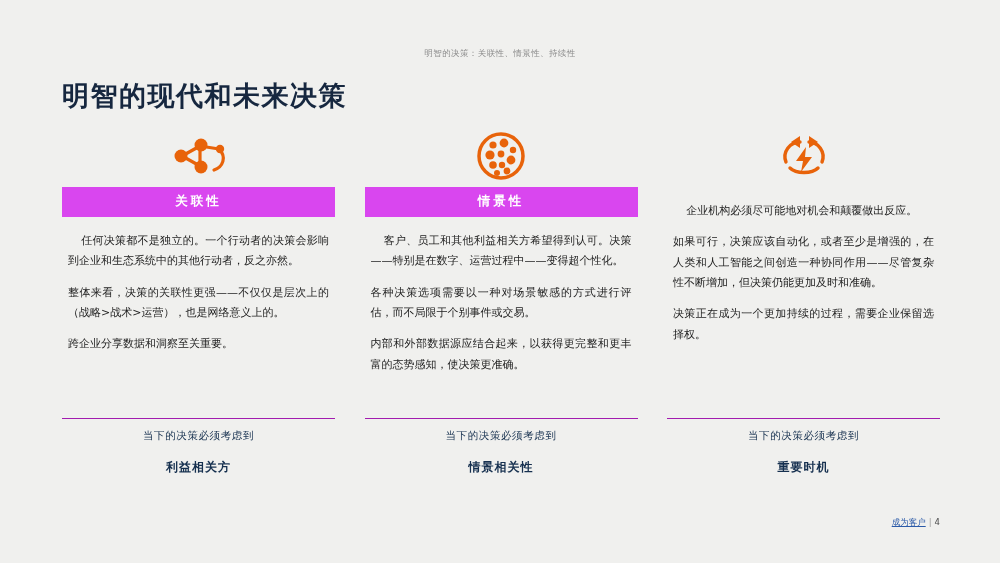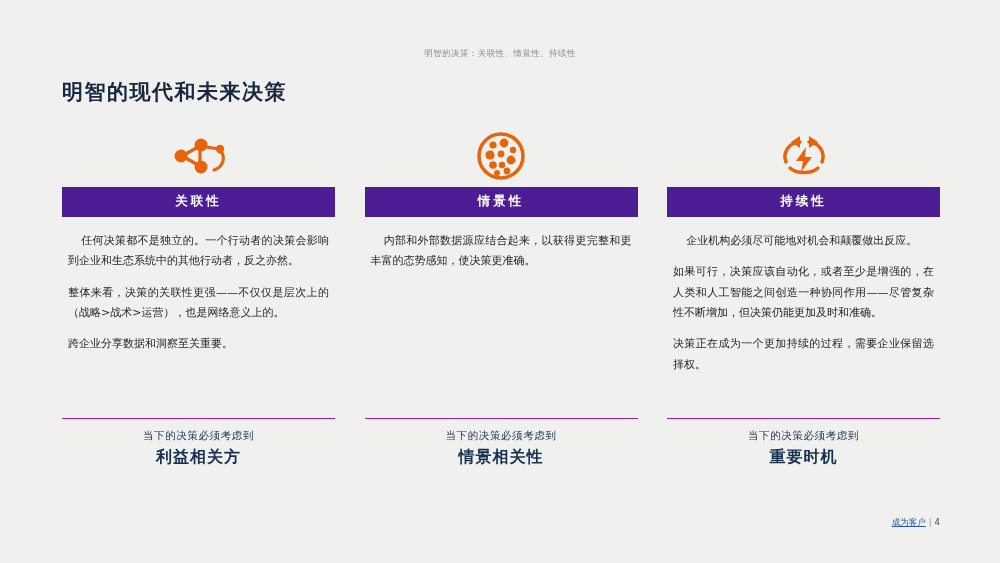--- a/index.html
+++ b/index.html
@@ -21,21 +21,21 @@
     width: 100%;
     text-align: center;
     font-size: 8.5px;
     color: #8c8c8c;
     letter-spacing: 0.4px;
   }
   .header-note span { padding-right: 0px; }
   .title {
     position: absolute;
     left: 62px; top: 78px;
-    font-size: 21px;
+    font-size: 27px;
     font-weight: bold;
     color: #16273f;
     letter-spacing: 1.5px;
   }
   .columns {
     position: absolute;
     left: 62px; top: 125px;
     width: 878px;
     display: flex;
     justify-content: space-between;
@@ -44,21 +44,21 @@
 
   .icon-wrap {
     height: 62px;
     display: flex;
     align-items: center;
     justify-content: center;
   }
   .icon-wrap svg { display: block; }
 
   .band {
-    background: #4c1d95;
+    background: #d946ef;
     color: #ffffff;
     text-align: center;
     font-size: 12.5px;
     font-weight: bold;
     letter-spacing: 3px;
     padding: 6px 0 7px;
   }
   .body-text {
     padding: 14px 6px 0 6px;
     font-size: 11px;
@@ -77,21 +77,21 @@
     justify-content: space-between;
   }
   .foot {
     width: 273px;
     border-top: 1px solid #a21caf;
     padding-top: 10px;
     text-align: center;
     color: #16304f;
   }
   .foot .l1 { font-size: 10.5px; letter-spacing: 0.6px; }
-  .foot .l2 { font-size: 16px; font-weight: bold; margin-top: 4px; letter-spacing: 1px; }
+  .foot .l2 { font-size: 12px; font-weight: bold; margin-top: 16px; letter-spacing: 1px; }
 
   .pagefooter {
     position: absolute;
     right: 60px; bottom: 34px;
     font-size: 8.5px;
     color: #2b5aa8;
     margin-left: 8px;
   }
   .pagefooter .link { color: #2b5aa8; text-decoration: underline; }
   .pagefooter .sep { color: #9a9a9a; padding: 0 3px; }
@@ -147,40 +147,41 @@
             <circle cx="36" cy="29" r="4.4"></circle>
             <circle cx="18" cy="34" r="3.8"></circle>
             <circle cx="27" cy="34" r="3.2"></circle>
             <circle cx="22" cy="42" r="3.0"></circle>
             <circle cx="32" cy="40" r="3.4"></circle>
           </g>
         </svg>
       </div>
       <div class="band">情景性</div>
       <div class="body-text">
+        <p>客户、员工和其他利益相关方希望得到认可。决策——特别是在数字、运营过程中——变得超个性化。</p>
+        <p>各种决策选项需要以一种对场景敏感的方式进行评估，而不局限于个别事件或交易。</p>
         <p>内部和外部数据源应结合起来，以获得更完整和更丰富的态势感知，使决策更准确。</p>
       </div>
     </div>
 
     <div class="col">
       <div class="icon-wrap">
         <svg width="56" height="48" viewBox="0 0 56 48">
           <g fill="none" stroke="#e8630a" stroke-width="3.4" stroke-linecap="round">
             <path d="M10 30 C6 20, 14 10, 24 10"></path>
             <path d="M46 30 C50 20, 42 10, 33 10"></path>
             <path d="M14 36 C20 42, 36 42, 42 36"></path>
           </g>
           <g fill="#e8630a">
             <path d="M24 4 L24 16 L15 10 Z"></path>
             <path d="M33 4 L33 16 L42 10 Z"></path>
             <path d="M30 15 L20 29 L27 29 L25 40 L36 25 L29 25 Z"></path>
           </g>
         </svg>
       </div>
-      <div class="band">持续性</div>
       <div class="body-text">
         <p>企业机构必须尽可能地对机会和颠覆做出反应。</p>
         <p>如果可行，决策应该自动化，或者至少是增强的，在人类和人工智能之间创造一种协同作用——尽管复杂性不断增加，但决策仍能更加及时和准确。</p>
         <p>决策正在成为一个更加持续的过程，需要企业保留选择权。</p>
       </div>
     </div>
 
   </div>
 
   <div class="footers">

